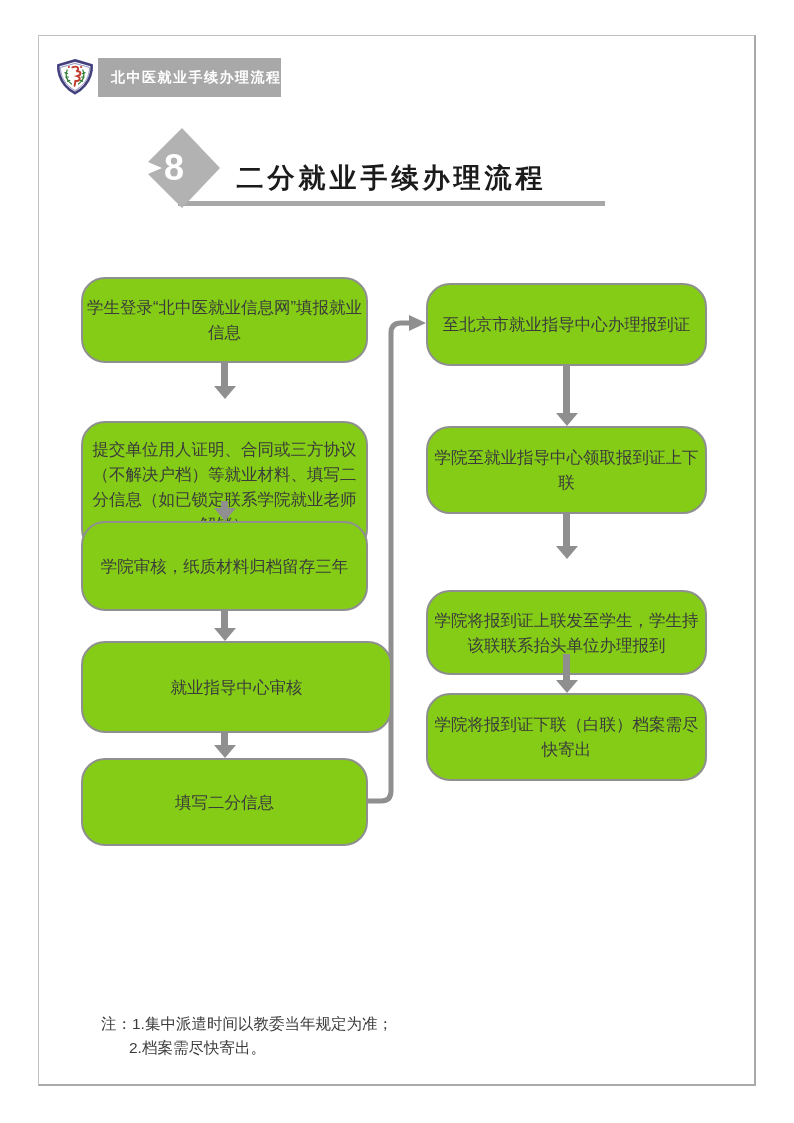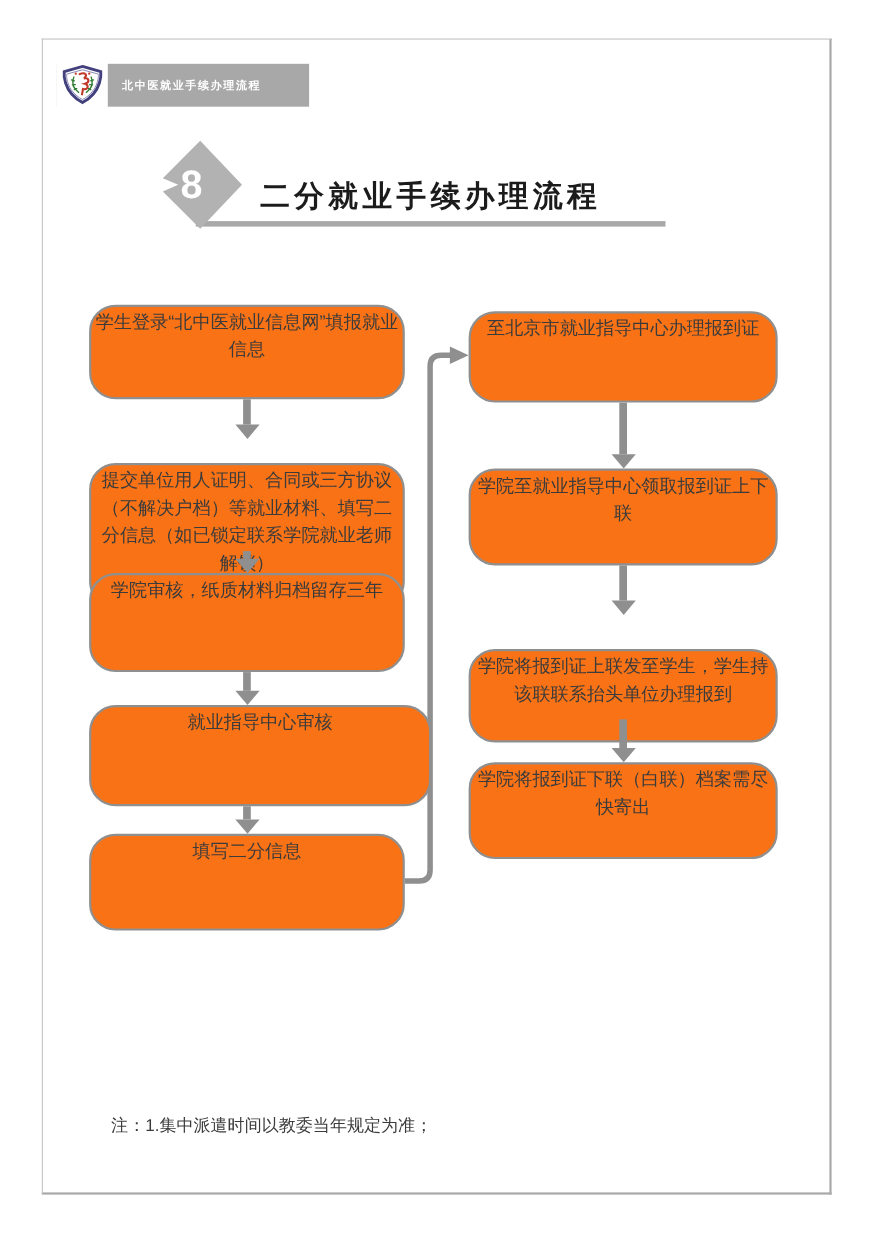--- a/index.html
+++ b/index.html
@@ -19,21 +19,21 @@
     border-right:2px solid #a9a9a9;
     border-bottom:2px solid #a9a9a9;
   }
 
   
   .banner {
     position:absolute; left:12px; top:22px; width:230px; height:39px;
     background:#a8a8a8; display:flex; align-items:center;
   }
   .banner-text {
-    color:#ffffff; font-weight:bold; font-size:10px; letter-spacing:1.5px;
+    color:#ffffff; font-weight:bold; font-size:14px; letter-spacing:1.5px;
     padding-left:60px; white-space:nowrap;
   }
   .logo-box {
     position:absolute; left:12px; top:19px; width:47px; height:44px;
     background:#ffffff; display:flex; align-items:center; justify-content:center;
   }
 
   
   .rule {
     position:absolute; left:139px; top:165px; width:427px; height:5px;
@@ -46,21 +46,21 @@
   }
   .diamond-wrap { position:absolute; left:102px; top:90px; width:82px; height:84px; }
   .diamond-num {
     position:absolute; left:8px; top:22px; width:50px; text-align:center;
     color:#ffffff; font-size:36px; font-weight:bold; line-height:40px;
   }
 
   
   .node {
     position:absolute; border:2px solid #8f8f8f; border-radius:24px;
-    background:#f97316; display:flex; align-items:flex-start; justify-content:center;
+    background:#84cc16; display:flex; align-items:center; justify-content:center;
     text-align:center; font-size:16.5px; line-height:25px; color:#3b3b3b;
     padding:2px 3px;
   }
   .varrow {
     position:absolute; width:23px; display:flex; flex-direction:column; align-items:center;
   }
   .varrow .shaft { width:7px; flex:1; background:#8f8f8f; }
   .varrow .head {
     width:0; height:0;
     border-left:11.5px solid transparent; border-right:11.5px solid transparent;
@@ -159,16 +159,17 @@
     <div class="varrow" style="left:516px; top:618px; height:39px;">
       <div class="shaft"></div>
         <div class="head"></div>
     </div>
     <div class="node" style="left:387px; top:657px; width:281px; height:88px;">
       <span>学院将报到证下联（白联）档案需尽快寄出</span>
     </div>
 
     <div class="notes">
       <div class="note-line1">注：1.集中派遣时间以教委当年规定为准；</div>
+      <div class="note-line2">2.档案需尽快寄出。</div>
     </div>
 
   </div>
 </div>
 
 </body></html>

